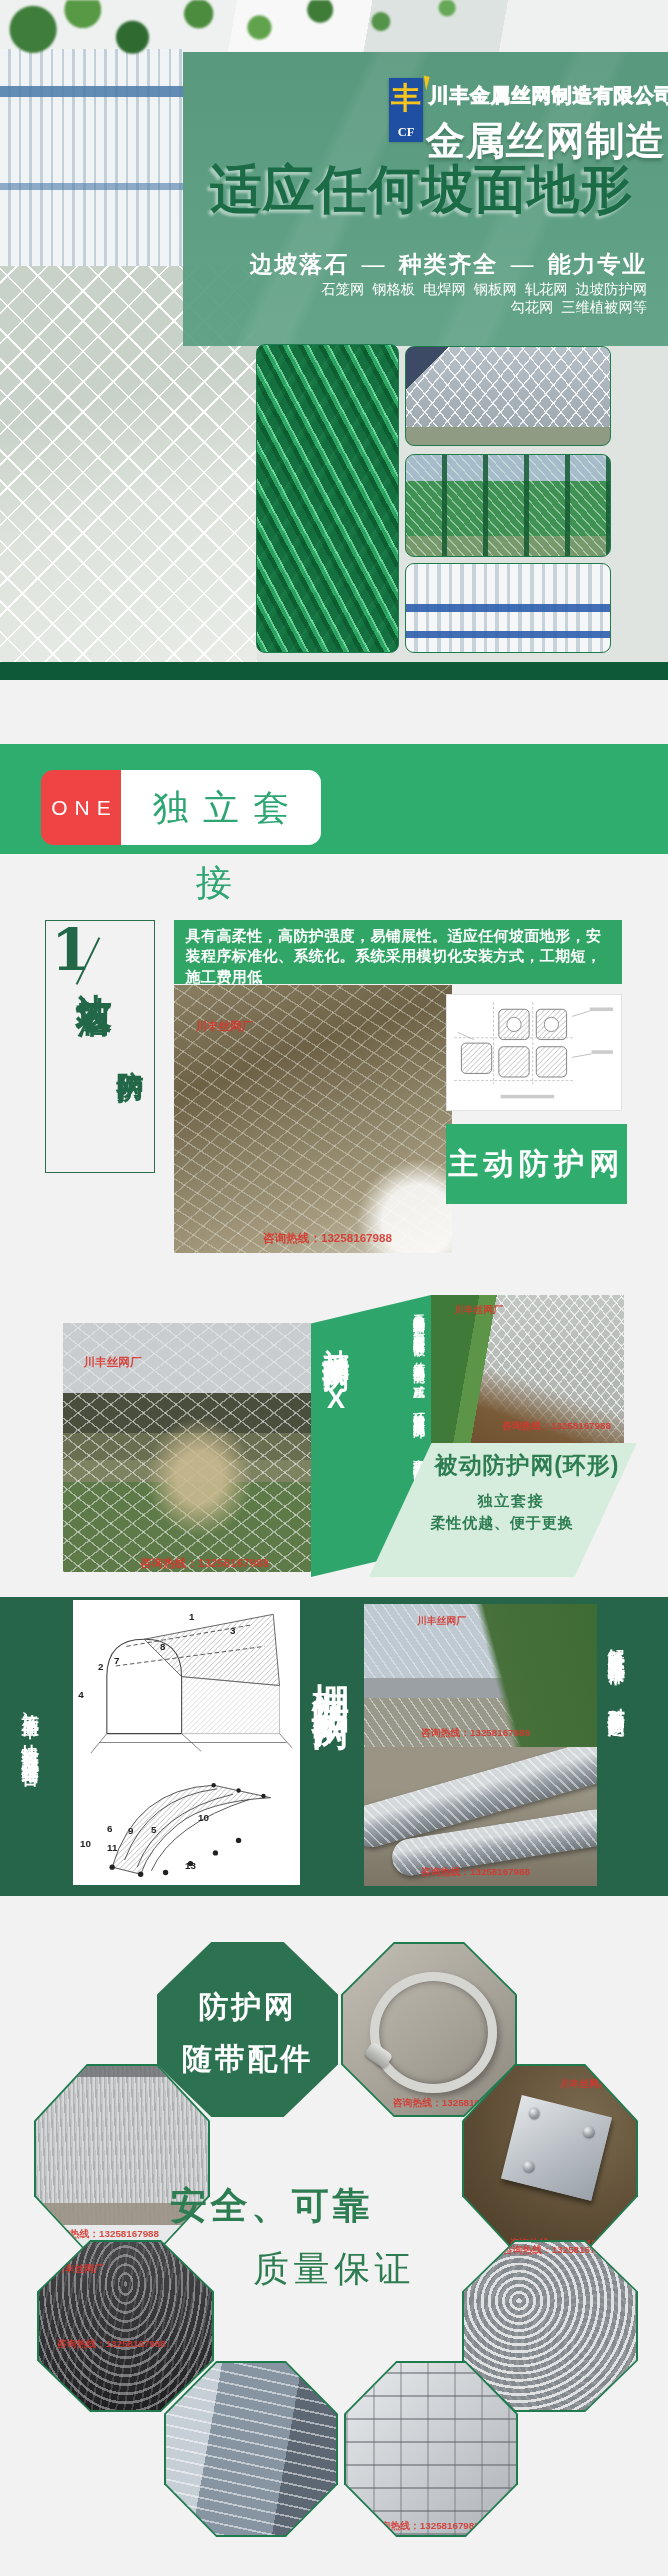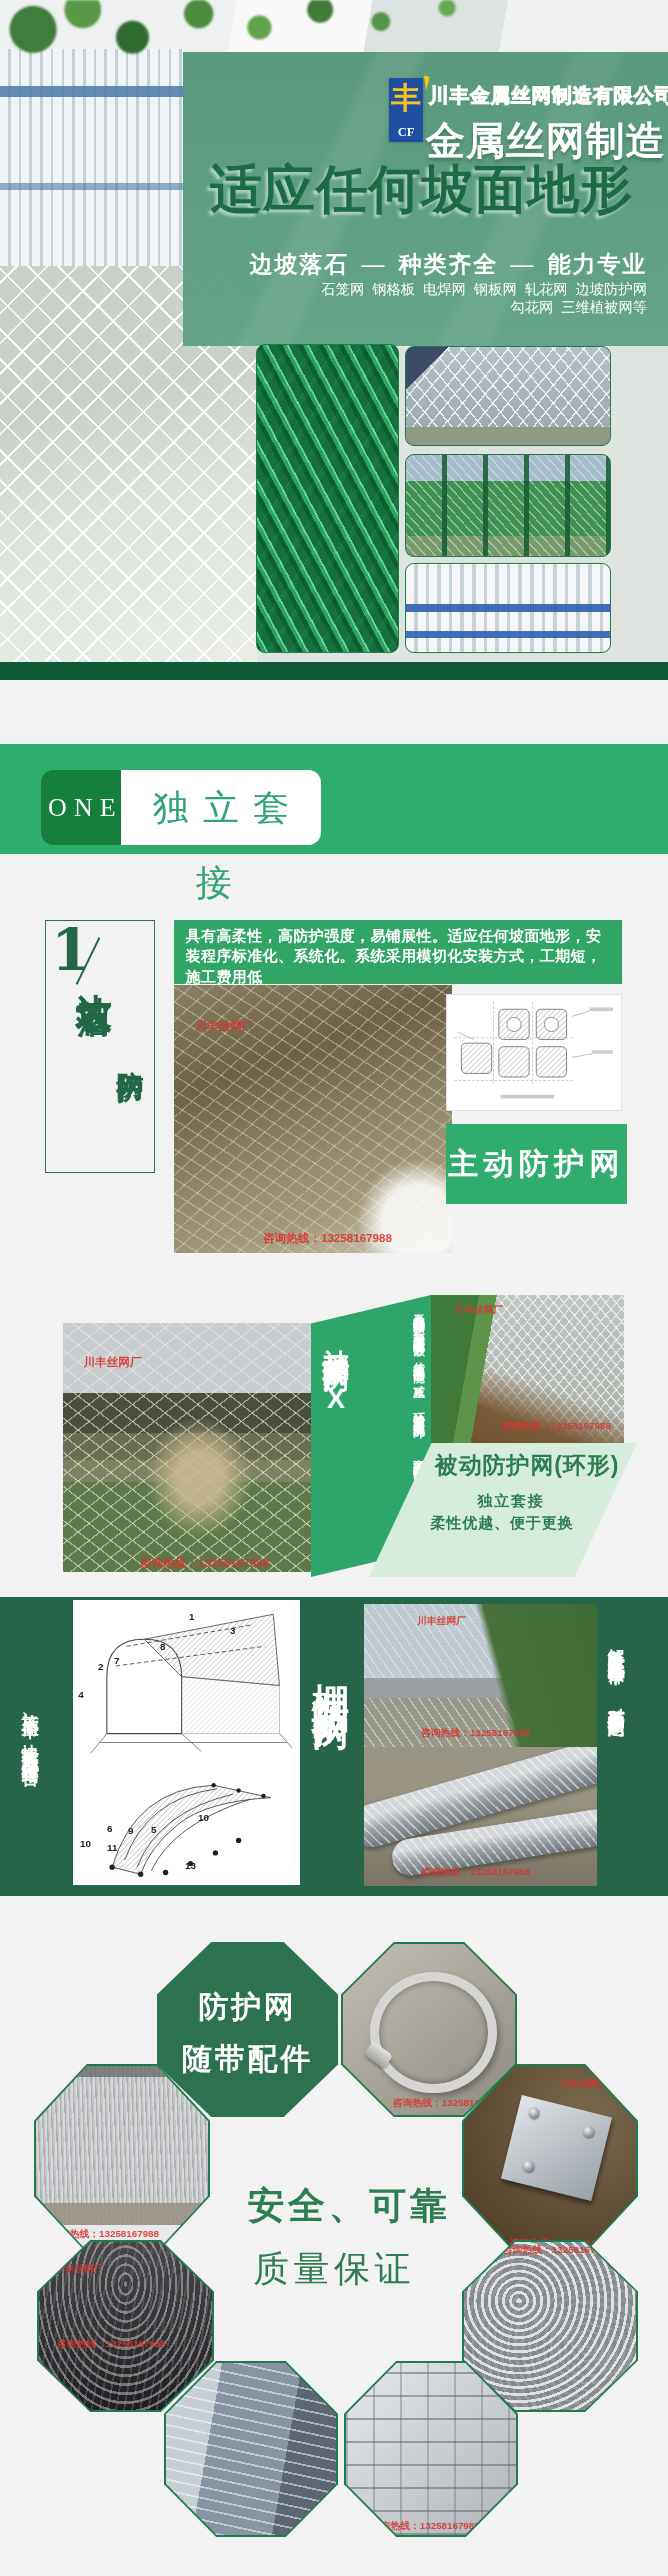--- a/index.html
+++ b/index.html
@@ -81,23 +81,23 @@
   #tile-palisade{left:405px;top:563px;width:206px;height:90px;
     background:
       linear-gradient(180deg,transparent 0 46%,rgba(45,95,174,.9) 46% 54%,transparent 54% 76%,rgba(45,95,174,.9) 76% 84%,transparent 84%),
       repeating-linear-gradient(90deg,#f4f6f7 0 8px,#c8d3d9 8px 11.6px),
       linear-gradient(180deg,#5a8f4e 0 30%,#eef1f2 30% 88%,#7aa35c 88%);}
 
   #dark-strip{left:0;top:662px;width:668px;height:18px;background:#0E5A37;}
 
   
   #one-band{left:0;top:744px;width:668px;height:110px;background:#2FAD6F;}
-  #one-badge{position:absolute;left:41px;top:26px;width:80px;height:75px;background:#15803d;
+  #one-badge{position:absolute;left:41px;top:26px;width:80px;height:75px;background:#ef4444;
     border-radius:12.5px 0 0 12.5px;color:#fff;text-align:center;line-height:75px;
-    font-family:Liberation Serif, serif;font-size:26px;letter-spacing:7.1px;text-indent:7.1px;}
+    font-family:Liberation Sans, sans-serif;font-size:21px;letter-spacing:7.1px;text-indent:7.1px;}
   #one-title-box{position:absolute;left:121px;top:26px;width:200px;height:75px;background:#fff;
     border-radius:0 12.5px 12.5px 0;text-align:center;line-height:75px;color:#2FA573;
     font-size:36px;font-weight:400;letter-spacing:14.3px;text-indent:14.3px;}
 
   
   #s1-labelbox{left:45px;top:920px;width:110px;height:253px;border:1.8px solid #2A6E4E;box-sizing:border-box;}
   #s1-num{position:absolute;left:5.3px;top:-5.3px;font-family:"DejaVu Serif","Liberation Serif",serif;
     font-size:57px;font-weight:700;color:#226747;}
   #s1-slash{position:absolute;left:41px;top:14.3px;width:2.2px;height:52px;background:#226747;transform:rotate(26deg);}
   #s1-side-main{position:absolute;left:23px;top:43px;font-size:36px;font-weight:700;color:#226747;letter-spacing:3.6px;}
@@ -213,21 +213,21 @@
       linear-gradient(180deg,#b4b8bb,#989da1);}
   #octa-channels{left:164px;top:2361px;width:174px;height:176px;}
   #octa-channels .ph{background:
       repeating-linear-gradient(12deg,rgba(255,255,255,.5) 0 1.8px,transparent 1.8px 10.7px),
       linear-gradient(100deg,#c6ced6 0 28%,#8795a3 28% 68%,#5d6673 68%);}
   #octa-brackets{left:344px;top:2361px;width:174px;height:176px;}
   #octa-brackets .ph{background:
       repeating-linear-gradient(0deg,rgba(90,96,102,.5) 0 1.8px,transparent 1.8px 23px),
       repeating-linear-gradient(90deg,rgba(120,126,132,.45) 0 1.8px,transparent 1.8px 27px),
       linear-gradient(135deg,#e8eaec,#aeb3b8);}
-  #quality-l1{left:193px;top:2181px;width:312px;text-align:center;font-size:37px;font-weight:700;
+  #quality-l1{left:170px;top:2181px;width:312px;font-size:37px;font-weight:700;
     color:#2E7D52;letter-spacing:3.6px;}
   #quality-l2{left:178px;top:2245px;width:312px;text-align:center;font-size:36px;font-weight:400;
     color:#2E7D52;letter-spacing:4.5px;}
   .wm-s{font-size:9.8px;}
 </style>
 </head>
 <body>
 
 <div id="page">
 

